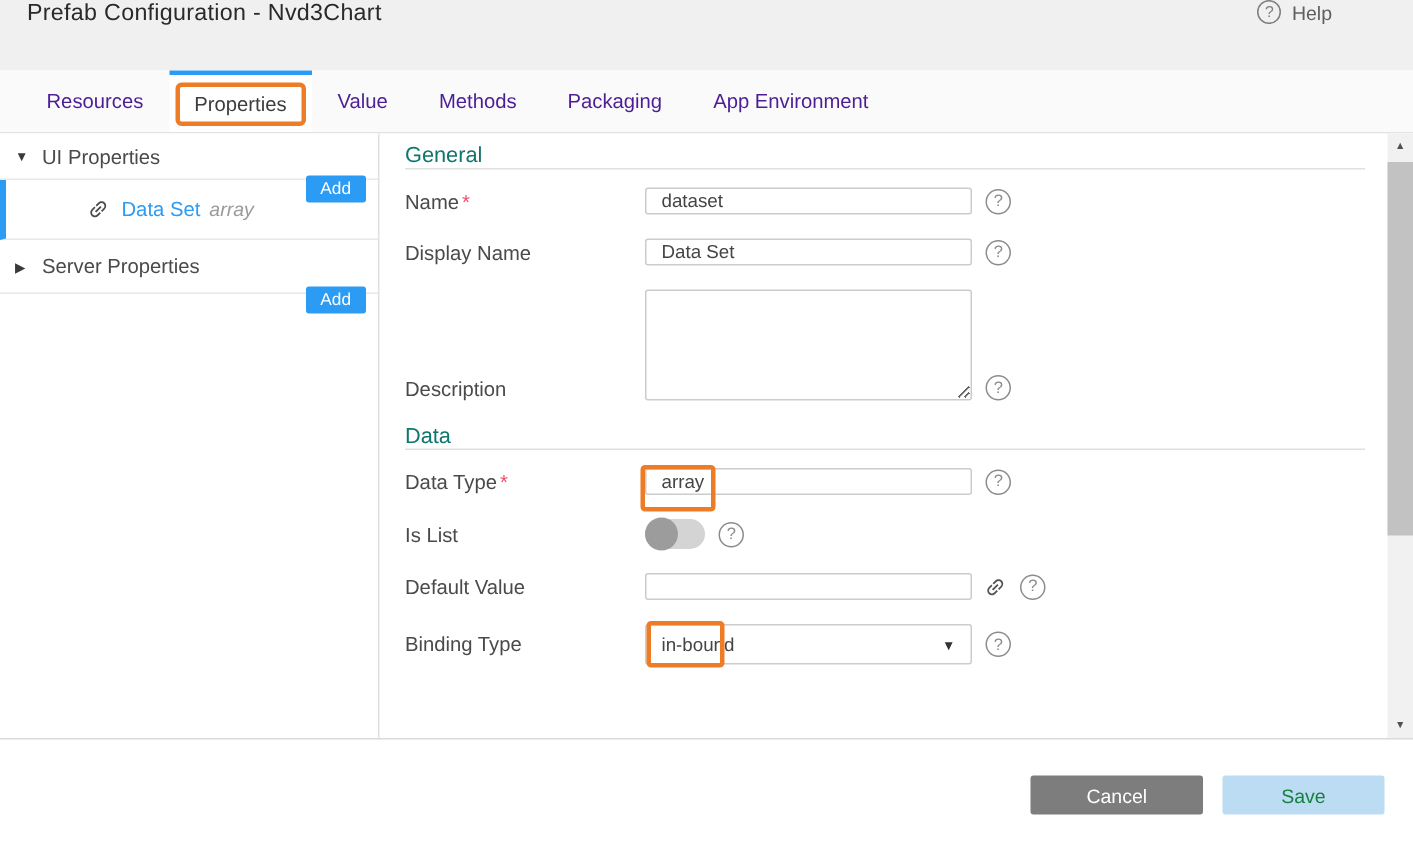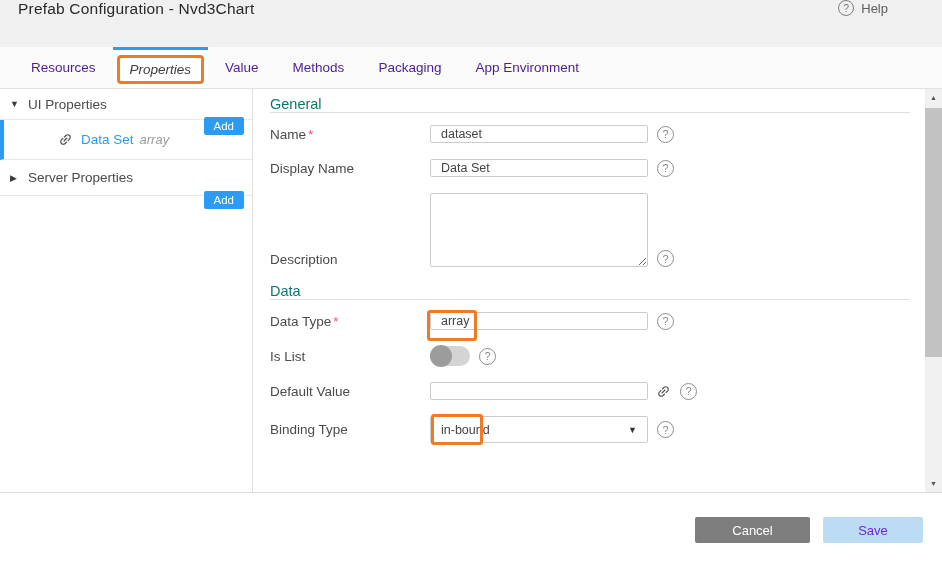--- a/index.html
+++ b/index.html
@@ -13,21 +13,21 @@
   .title { font-size:15.5px; color:#2a2a2a; letter-spacing:.2px; }
   .help { margin-left:auto; margin-right:36px; display:flex; align-items:center; gap:7px;
           color:#5e5e5e; font-size:13px; cursor:pointer; }
   .help-circle { width:16px; height:16px; border:1px solid #7e7e7e; border-radius:50%;
                  display:flex; align-items:center; justify-content:center; font-size:10.5px; color:#7e7e7e; }
 
   
   .tabbar { position:absolute; top:47px; left:0; right:0; height:42px; background:#fafafa;
             border-bottom:1px solid #e2e2e2; display:flex; align-items:stretch; padding-left:14px; }
   .tab { display:flex; align-items:center; padding:0 17px; font-size:13.5px; color:#4c1d95; cursor:pointer; }
-  .tab.active { background:#fff; border-top:3px solid #2b9bf4; padding:0 4px; color:#3d3d3d;font-style:italic; }
+  .tab.active { background:#fff; border-top:3px solid #2b9bf4; padding:0 4px; color:#3d3d3d; }
   .ann-ring { border:3px solid #ee7b26; border-radius:4px; padding:4px 10px; }
 
   
   .bodyarea { position:absolute; top:89px; left:0; width:942px; height:404px;
               background:#fff; border-bottom:1px solid #dadada; }
 
   
   .sidebar { position:absolute; left:0; top:0; width:253px; height:100%; border-right:1px solid #e0e0e0; background:#fff; }
   .group-header { height:31px; display:flex; align-items:center; padding:0 8px 0 10px;
                   border-bottom:1px solid #e8e8e8; color:#4a4a4a; font-size:13.5px; cursor:pointer; }
@@ -73,21 +73,21 @@
   .scroll-btn { position:absolute; left:0; width:17px; height:17px; display:flex; align-items:center;
                 justify-content:center; font-size:7px; color:#505050; cursor:pointer; }
   .scroll-btn.up { top:0; } .scroll-btn.down { bottom:0; }
   .scroll-thumb { position:absolute; left:0; top:19px; width:17px; height:249px; background:#c2c2c2; cursor:pointer; }
 
   
   .footer { position:absolute; top:494px; left:0; right:0; bottom:0; background:#fff;
             display:flex; justify-content:flex-end; align-items:flex-start; gap:13px; padding:23px 19px 0 0; }
   .btn { height:26px; border:none; border-radius:2px; font-size:13px; font-family:inherit; cursor:pointer; }
   .btn-cancel { width:115px; background:#7d7d7d; color:#fff; }
-  .btn-save { width:100px; background:#bcdcf3; color:#6d28d9; cursor:default; }
+  .btn-save { width:108px; background:#bcdcf3; color:#15803d; cursor:default; }
 </style>
 </head>
 <body>
 
 <div class="app">
 
   <div class="topbar">
     <div class="title">Prefab Configuration - Nvd3Chart</div>
     <div class="help">
       <span class="help-circle">?</span>

